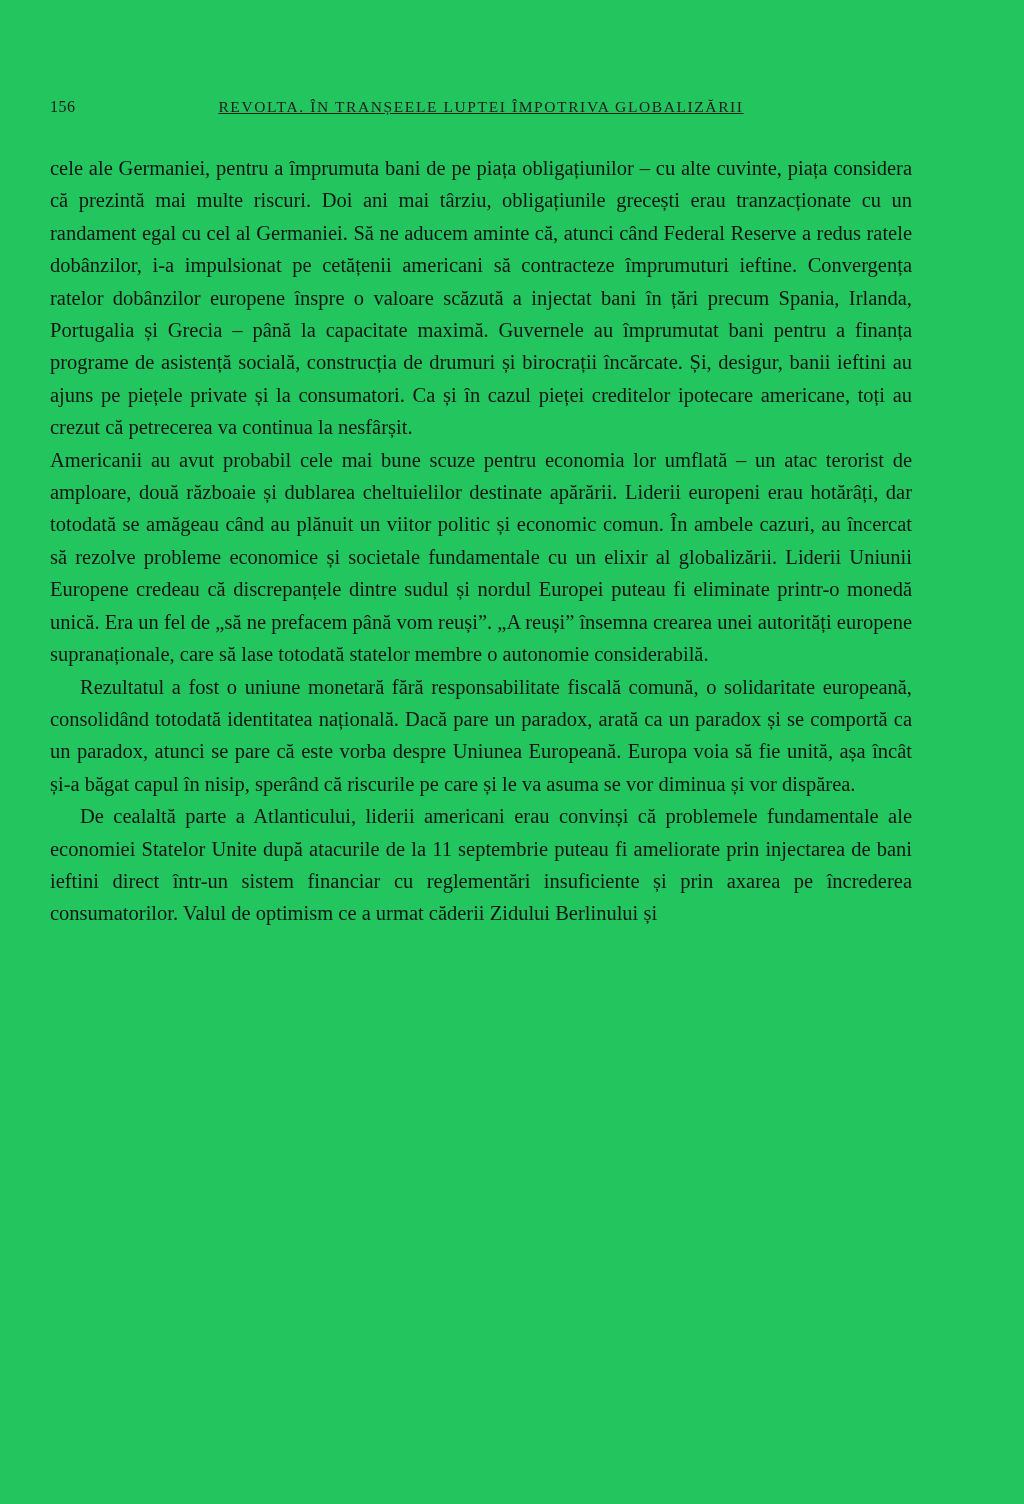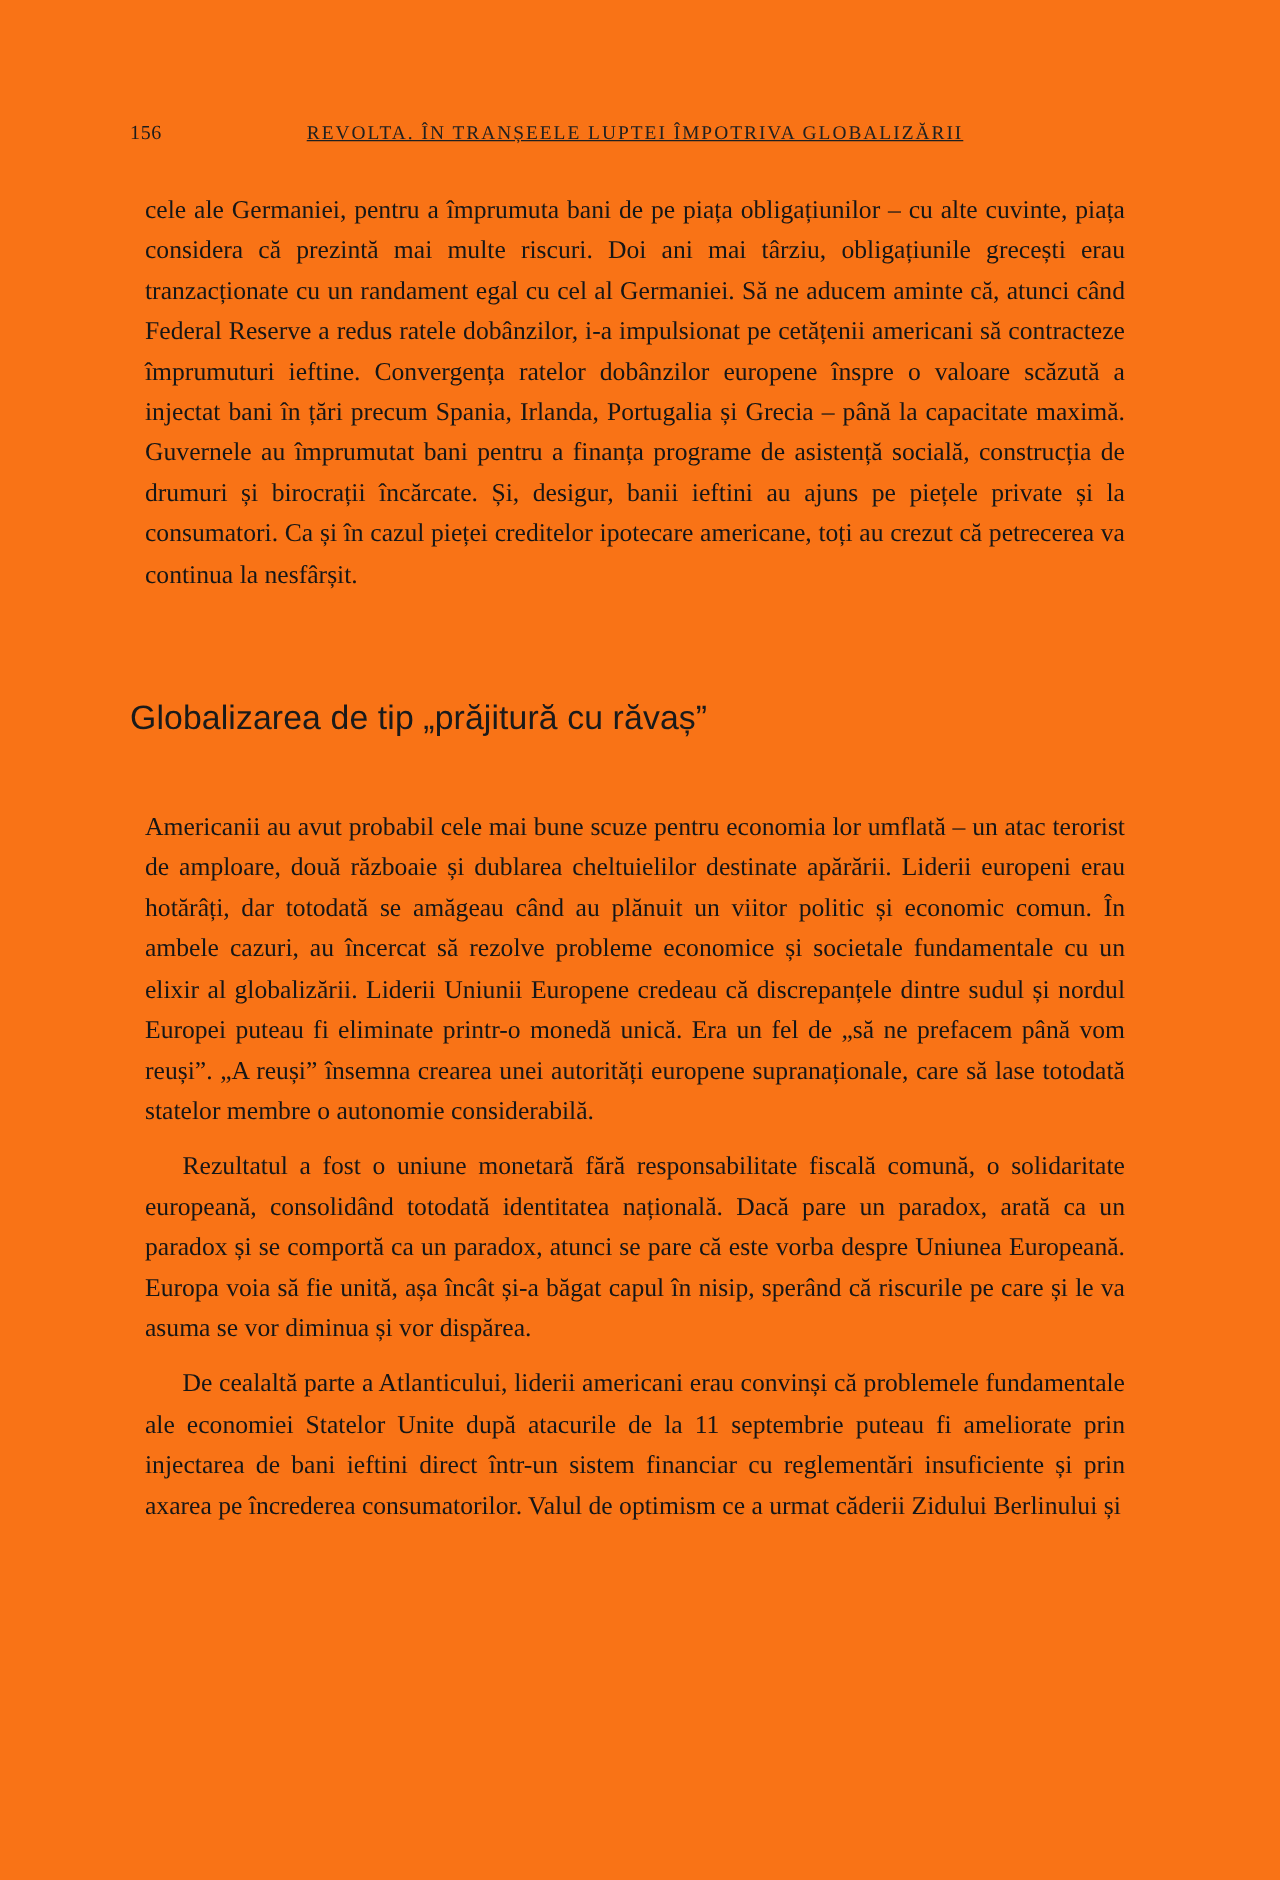--- a/index.html
+++ b/index.html
@@ -5,23 +5,23 @@
   html, body {
     margin: 0;
     padding: 0;
     background: #e9e9e9;
   }
   .page {
     position: relative;
     width: 1024px;
     height: 1504px;
     margin: 0 auto;
-    background: #f97316;
+    background: #22c55e;
     box-sizing: border-box;
-    padding: 96px 112px 0 104px;
+    padding: 96px 112px 0 50px;
     font-family: "Liberation Serif", serif;
     color: #1c1c1c;
     overflow: hidden;
   }
   .page-header {
     position: relative;
     height: 22px;
     margin-bottom: 34px;
     font-size: 16px;
     line-height: 22px;
@@ -40,21 +40,21 @@
     color: #202020;
     text-decoration: underline;
   }
   .page-body {
     font-size: 20.5px;
     line-height: 32.4px;
     text-align: justify;
     color: #161616;
   }
   .para {
-    margin: 12px;
+    margin: 0;
     padding: 0;
   }
   .para.indent {
     text-indent: 30px;
   }
   .section-heading {
     font-family: "Liberation Sans", sans-serif;
     font-weight: normal;
     font-size: 27px;
     line-height: 32px;
@@ -71,21 +71,20 @@
 
   <header class="page-header">
     <span class="page-number">156</span>
     <span class="running-title">REVOLTA. ÎN TRANȘEELE LUPTEI ÎMPOTRIVA GLOBALIZĂRII</span>
   </header>
 
   <main class="page-body">
 
     <p class="para">cele ale Germaniei, pentru a împrumuta bani de pe piața obligațiunilor – cu alte cuvinte, piața considera că prezintă mai multe riscuri. Doi ani mai târziu, obligațiunile grecești erau tranzacționate cu un randament egal cu cel al Germaniei. Să ne aducem aminte că, atunci când Federal Reserve a redus ratele dobânzilor, i-a impulsionat pe cetățenii americani să contracteze împrumuturi ieftine. Convergența ratelor dobânzilor europene înspre o valoare scăzută a injectat bani în țări precum Spania, Irlanda, Portugalia și Grecia – până la capacitate maximă. Guvernele au împrumutat bani pentru a finanța programe de asistență socială, construcția de drumuri și birocrații încărcate. Și, desigur, banii ieftini au ajuns pe piețele private și la consumatori. Ca și în cazul pieței creditelor ipotecare americane, toți au crezut că petrecerea va continua la nesfârșit.</p>
 
-    <h2 class="section-heading">Globalizarea de tip „prăjitură cu răvaș”</h2>
 
     <p class="para">Americanii au avut probabil cele mai bune scuze pentru economia lor umflată – un atac terorist de amploare, două războaie și dublarea cheltuielilor destinate apărării. Liderii europeni erau hotărâți, dar totodată se amăgeau când au plănuit un viitor politic și economic comun. În ambele cazuri, au încercat să rezolve probleme economice și societale fundamentale cu un elixir al globalizării. Liderii Uniunii Europene credeau că discrepanțele dintre sudul și nordul Europei puteau fi eliminate printr-o monedă unică. Era un fel de „să ne prefacem până vom reuși”. „A reuși” însemna crearea unei autorități europene supranaționale, care să lase totodată statelor membre o autonomie considerabilă.</p>
 
     <p class="para indent">Rezultatul a fost o uniune monetară fără responsabilitate fiscală comună, o solidaritate europeană, consolidând totodată identitatea națională. Dacă pare un paradox, arată ca un paradox și se comportă ca un paradox, atunci se pare că este vorba despre Uniunea Europeană. Europa voia să fie unită, așa încât și-a băgat capul în nisip, sperând că riscurile pe care și le va asuma se vor diminua și vor dispărea.</p>
 
     <p class="para indent">De cealaltă parte a Atlanticului, liderii americani erau convinși că problemele fundamentale ale economiei Statelor Unite după atacurile de la 11 septembrie puteau fi ameliorate prin injectarea de bani ieftini direct într-un sistem financiar cu reglementări insuficiente și prin axarea pe încrederea consumatorilor. Valul de optimism ce a urmat căderii Zidului Berlinului și</p>
 
   </main>
 
 </div>

